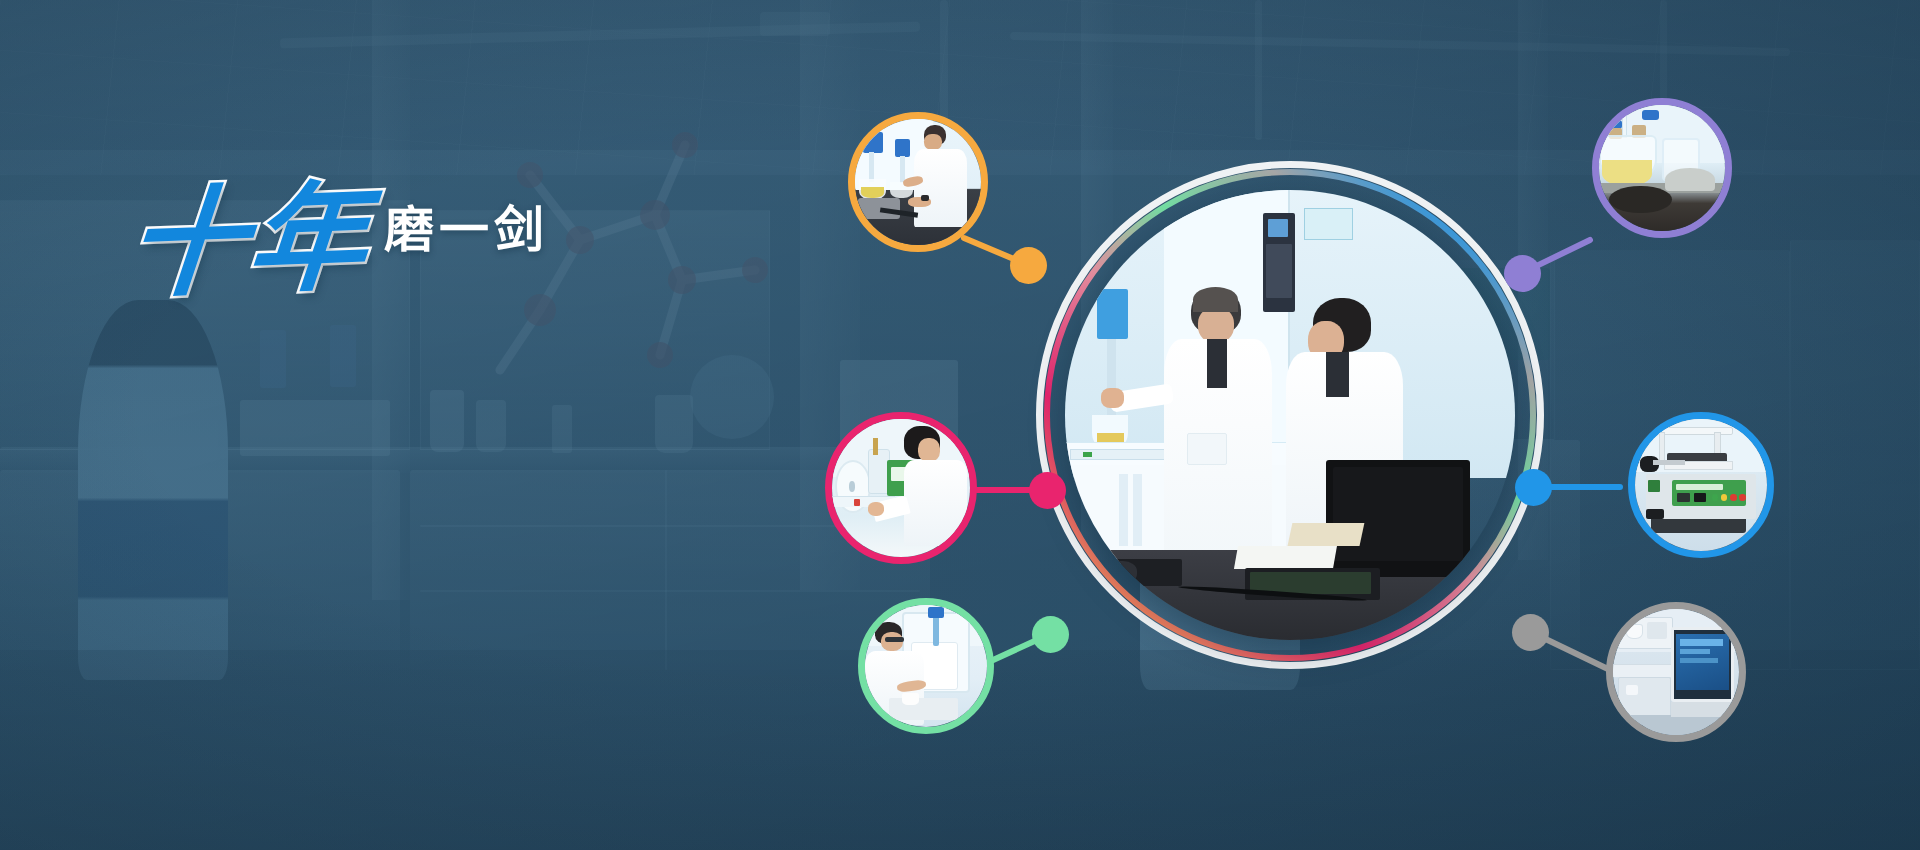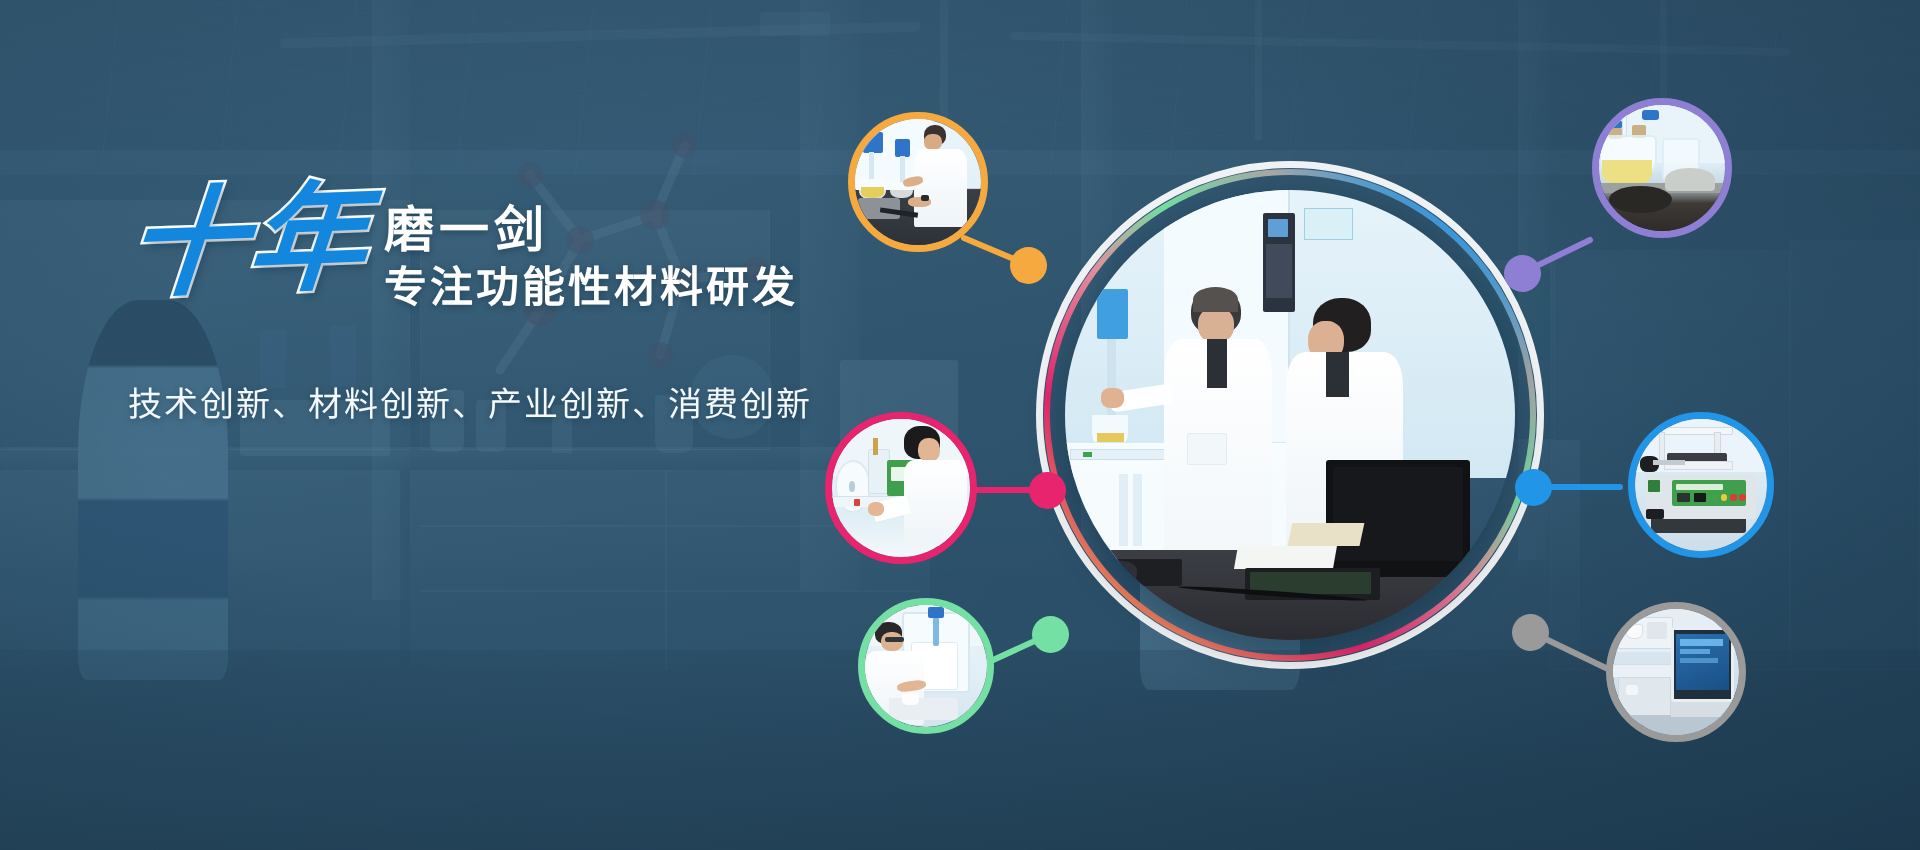--- a/index.html
+++ b/index.html
@@ -279,24 +279,22 @@
     <div class="bg-blue-veil"></div>
     <div class="bg-tint"></div>
     <div class="bg-vignette"></div>
   </div>
 
   <div class="copy">
     <div class="headline-row">
       <div class="brush">十年</div>
       <div class="head-stack">
         <div class="head-line-1">磨一剑</div>
-        <div class="head-line-2">专注功能性材料研发</div>
       </div>
     </div>
-    <div class="sub-cn">技术创新、材料创新、产业创新、消费创新</div>
   </div>
 
   <div class="graphic">
 
     <svg width="1100" height="700" viewBox="0 0 1100 700">
       <defs>
         <linearGradient id="ringGrad" x1="0" y1="0" x2="1" y2="1" gradientUnits="objectBoundingBox">
           <stop offset="0" stop-color="#f6a93f"></stop>
           <stop offset="0.16" stop-color="#f07a60"></stop>
           <stop offset="0.30" stop-color="#e9246e"></stop>

